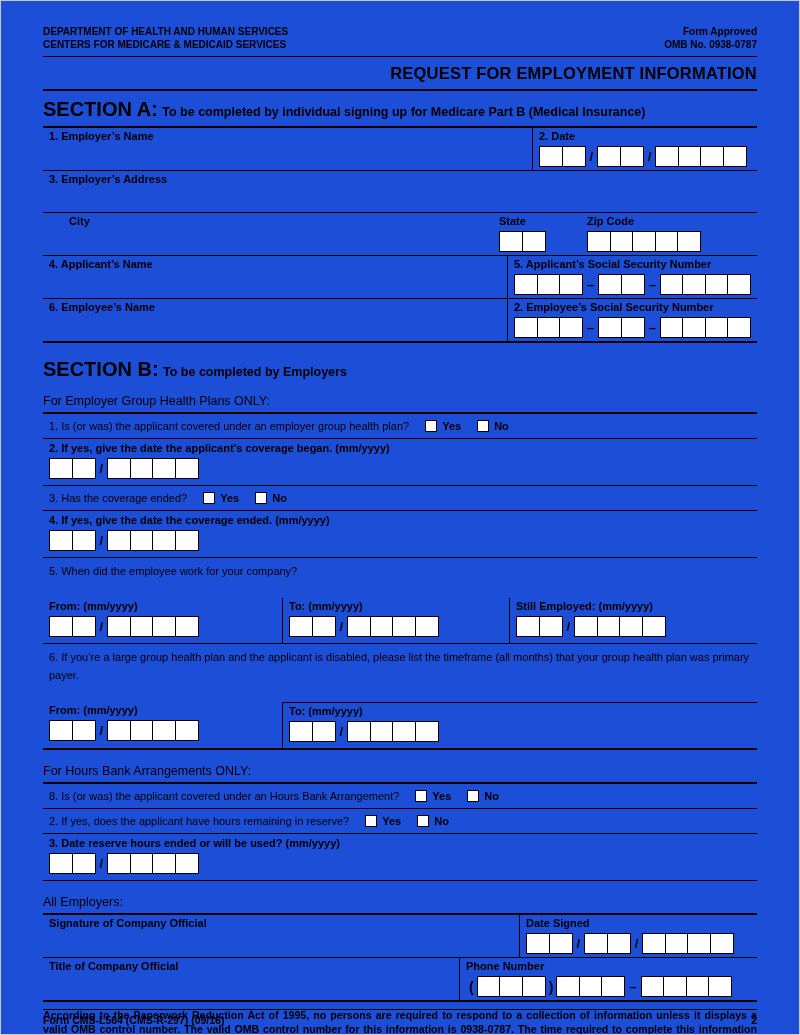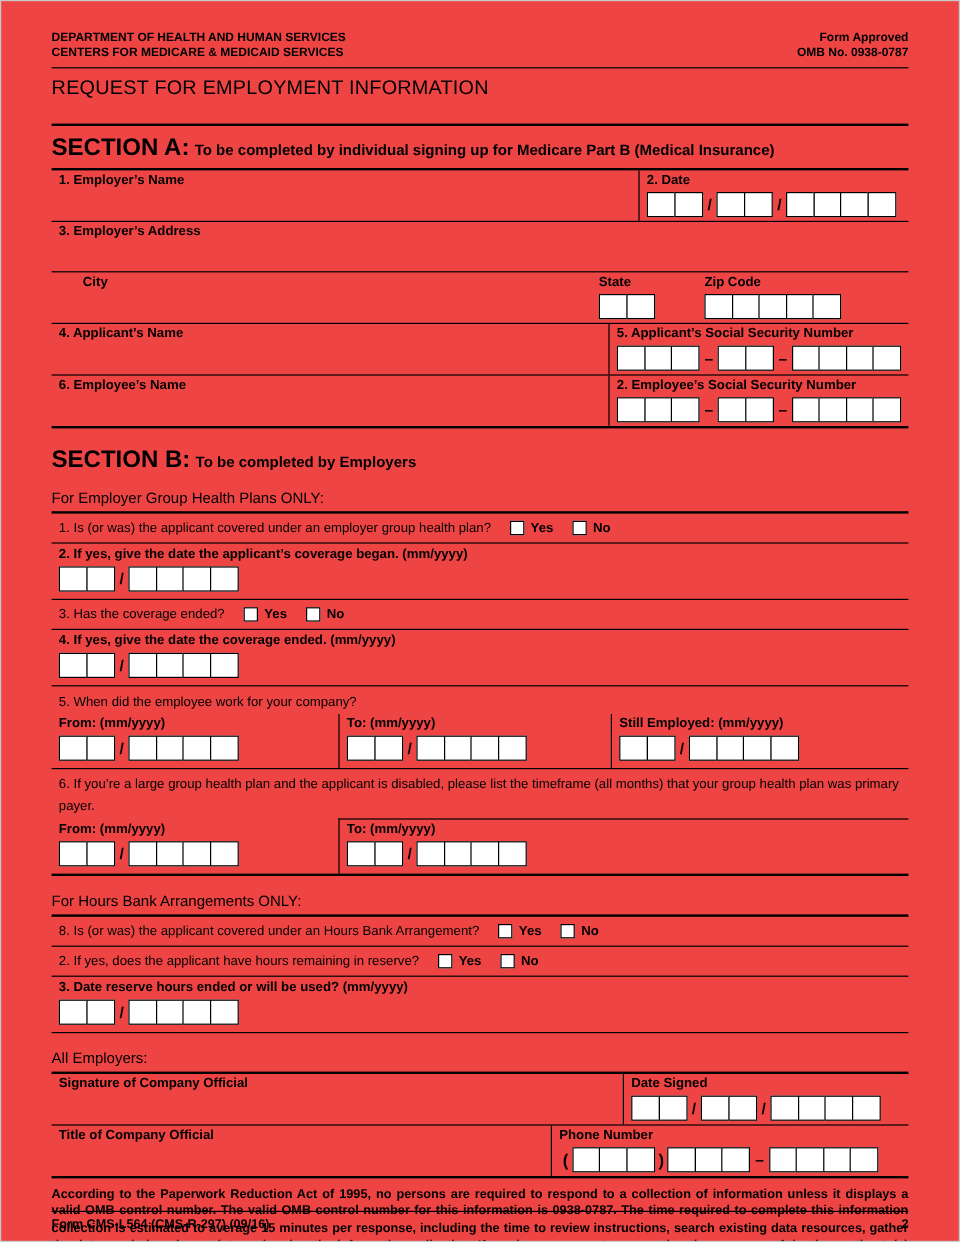--- a/index.html
+++ b/index.html
@@ -1,23 +1,23 @@
 <!DOCTYPE html>
 <html><head>
 <meta charset="utf-8">
 <style>
   *{box-sizing:border-box;margin:0;padding:0}
   body{background:#fff;margin:0}
-  .page{position:relative;width:800px;height:1035px;background:#ef4444;border:1px solid #c9c9c9;
+  .page{position:relative;width:800px;height:1035px;background:#1d4ed8;border:1px solid #c9c9c9;
         padding:24px 42px 8px;font-family:"Liberation Sans","DejaVu Sans",sans-serif;color:#000;overflow:hidden}
   .hdr{display:flex;justify-content:space-between;font-size:10px;font-weight:bold;line-height:13px;margin-bottom:5px}
   .hdr .right{text-align:right}
   .rule{border-top:1.5px solid #000}
   .rule2{border-top:2.5px solid #000}
-  .title{text-align:left;font-size:16.5px;font-weight:normal;padding:7px 0 20px;letter-spacing:.2px}
+  .title{text-align:right;font-size:16.5px;font-weight:bold;padding:7px 0 6px;letter-spacing:.2px}
   .sechead{padding:7px 0 5px;font-weight:bold}
   .sechead .big{font-size:20px}
   .sechead .rest{font-size:12.5px}
   .bigheading{font-size:12.5px;font-weight:normal;padding-bottom:4px}
   .mt8{margin-top:8px}.mt14{margin-top:14px}
   .ftable{border-top:2.5px solid #000}
   .frow{border-bottom:1.5px solid #000}
   .frow.thick{border-bottom:2.5px solid #000}
   .cols{display:flex;align-items:stretch}
   .cols>.cell+.cell{border-left:1.5px solid #000}
@@ -32,21 +32,21 @@
   .sep{font-size:13px;font-weight:bold;padding:0 4px}
   .paren{font-size:14px;font-weight:bold;padding:0 3px}
   .qline{display:flex;align-items:center;padding:5px 6px}
   .qtext{font-size:11px;font-weight:normal;line-height:14px}
   .opt{display:inline-flex;align-items:center;margin-left:16px}
   .cb{width:12px;height:12px;border:1.5px solid #000;background:#fff;flex:none}
   .optlbl{font-size:11px;font-weight:bold;margin-left:5px}
   .qblock{padding:3px 6px 6px}
   .qrow{padding:0}
   .qrow .qlabel{padding:3px 6px 0}
-  .subcols{display:flex;align-items:flex-end;margin-top:2px}
+  .subcols{display:flex;align-items:flex-start;margin-top:19px}
   .subcol{padding:2px 6px 6px}
   .subcol.bl{border-left:1.5px solid #000}
   .subcol.bt{border-top:1.5px solid #000}
   .notice{font-size:10.6px;font-weight:bold;line-height:1.36;text-align:justify;margin-top:6px}
   .footwrap{position:absolute;left:42px;right:42px;bottom:8px}
   .pagefoot{display:flex;justify-content:space-between;font-size:10.5px;font-weight:bold;padding-top:4px}
 </style>
 </head>
 <body>
 

